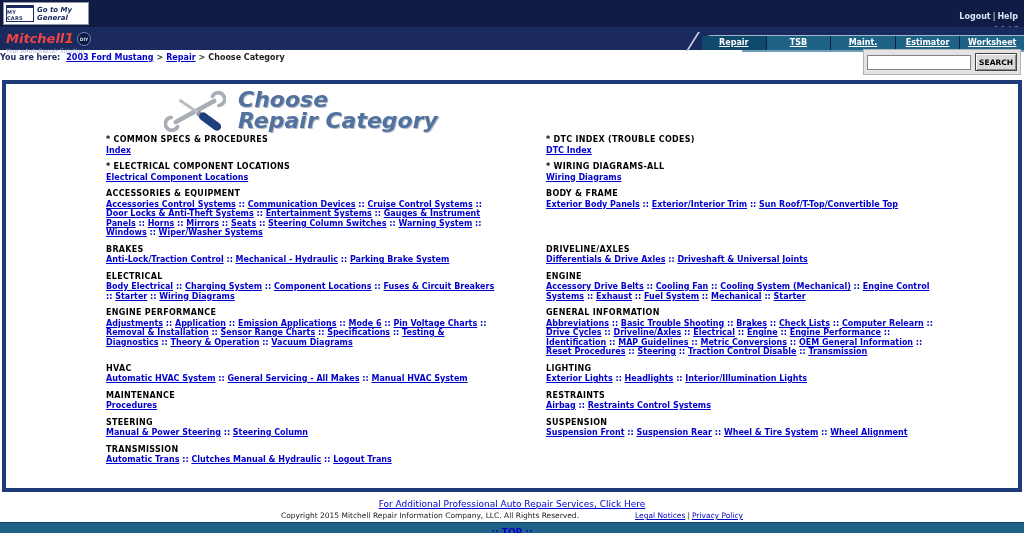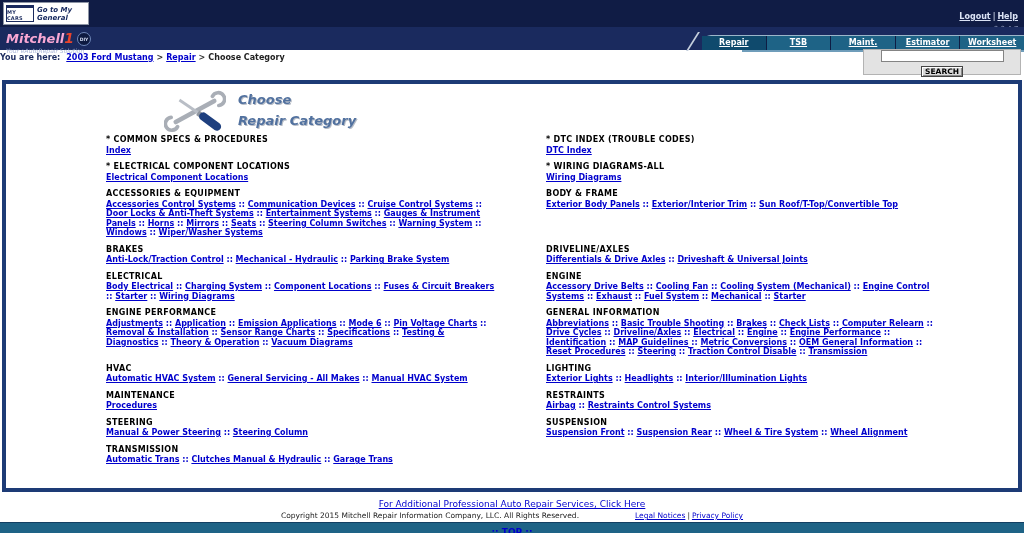--- a/index.html
+++ b/index.html
@@ -11,28 +11,28 @@
   
   .topbar { height:27px; background:#101c45; position:relative; }
   .mycars { position:absolute; left:3px; top:2px; width:86px; height:23px; background:#fff;
     border:1px solid #8d95a5; display:flex; align-items:center; gap:3px; padding:1px 2px; cursor:pointer; }
   .plate { width:30px; height:17px; border:1px solid #1a2a5e; background:#fff; display:flex;
     flex-direction:column; align-items:center; justify-content:center; }
   .plate-top { width:26px; height:3px; background:#1a2a5e; margin-bottom:1px; }
   .plate-text { font-size:5px; line-height:6px; font-weight:bold; color:#1a2a5e; letter-spacing:.2px; }
   .garage-label { font-size:7px; line-height:8px; font-style:italic; font-weight:bold; color:#12255c; }
   .top-right { position:absolute; right:6px; top:4px; text-align:right; }
-  .top-links a { color:#dbe3f5; font-size:8px; font-weight:bold; text-decoration:underline; }
+  .top-links a { color:#dbe3f5; font-size:8px; font-weight:bold; }
   .tl-div { color:#dbe3f5; font-size:8px; margin:0 2px; }
   .version { color:#97a1c1; font-size:7px; font-style:italic; margin-top:2px; }
 
   
   .brandbar { height:23px; background:#1a2a5e; position:relative; }
   .logo { position:absolute; left:6px; top:1px; }
-  .logo-white { color:#f9a8d4; font-size:13px; font-weight:bold; font-style:italic; }
+  .logo-white { color:#ef4444; font-size:13px; font-weight:bold; font-style:italic; }
   .logo-red { color:#e8442c; font-size:14px; font-weight:bold; font-style:italic; }
   .diy-badge { display:inline-block; width:14px; height:14px; border-radius:50%; background:#0d1a40;
     border:1px solid #6d86b8; color:#cfd8ee; font-size:4.5px; line-height:13px; font-weight:bold;
     text-align:center; vertical-align:middle; margin-left:3px; }
   .tagline { color:#aab6d8; font-size:6px; font-style:italic; }
   .tab-band { position:absolute; right:0; bottom:0; width:322px; height:15px; background:#1e6386;
     border-top:1px solid #9cb6ca; border-top-left-radius:9px; display:flex; }
   .band-slash { position:absolute; left:-10px; top:-4px; height:19px; border-left:2px solid #c5cfdd;
     transform:skewX(-32deg); }
   .tab { flex:1; text-align:center; color:#fff; font-size:8px; line-height:14px; font-weight:bold;
@@ -43,31 +43,31 @@
 
   
   .crumbrow { height:16px; background:#fff; font-size:8px; line-height:16px; padding-left:0; }
   .crumb-prefix { font-weight:bold; color:#1a2a5e; margin-right:6px; }
   .crumbrow a { color:#0000cc; font-weight:bold; text-decoration:underline; }
   .crumb-sep { font-weight:bold; color:#333; margin:0 3px; }
   .crumb-cur { font-weight:bold; color:#222; }
 
   
   .search-panel { position:absolute; right:3px; top:49px; width:158px; height:26px; background:#e3e3e3;
-    border:1px solid #b3b3b3; display:flex; align-items:center; gap:4px; padding:0 3px; z-index:5;flex-direction:column; }
+    border:1px solid #b3b3b3; display:flex; align-items:center; gap:4px; padding:0 3px; z-index:5; }
   .search-input { flex:1; height:15px; border:1px solid #848484; font-size:9px; padding:0 2px;
     background:#fff; min-width:0; }
   .search-btn { height:18px; background:#d9d9d9; border:1px solid #444; font-size:7.5px; font-weight:bold;
     padding:0 3px; color:#000; box-shadow:inset 1px 1px 0 #fff, inset -1px -1px 0 #8a8a8a; cursor:pointer;
     font-family:"DejaVu Sans","Liberation Sans",sans-serif; }
 
   
   .content { margin:14px 2px 0; border:4px solid #1d3b76; background:#fff; height:412px; overflow:hidden; }
   .title-row { display:flex; align-items:flex-start; padding:5px 0 0 158px; height:46px; }
-  .title { margin-left:12px; font-style:italic; font-weight:bold; font-size:13px; line-height:21px;
+  .title { margin-left:12px; font-style:italic; font-weight:bold; font-size:22px; line-height:21px;
     color:#51719f; text-shadow:1px 1px 0 #b6bcc6; }
   .grid { display:grid; grid-template-columns:392px 392px; column-gap:48px; padding-left:100px; margin-top:5px; }
   .section { margin-bottom:7px; }
   .sec-heading { font-size:8px; line-height:9.5px; font-weight:bold; color:#000; letter-spacing:.3px; margin-bottom:1px; }
   .sec-links { font-size:8px; line-height:9.5px; font-weight:bold; }
   .cat-link { color:#0000cc; text-decoration:underline; }
   .sep { color:#0000cc; }
 
   
   .footer { height:30px; text-align:center; background:#fff; }
@@ -210,21 +210,21 @@
       <div class="section">
         <div class="sec-heading">STEERING</div>
         <div class="sec-links"><a class="cat-link">Manual &amp; Power Steering</a><span class="sep"> :: </span><a class="cat-link">Steering Column</a></div>
       </div>
       <div class="section">
         <div class="sec-heading">SUSPENSION</div>
         <div class="sec-links"><a class="cat-link">Suspension Front</a><span class="sep"> :: </span><a class="cat-link">Suspension Rear</a><span class="sep"> :: </span><a class="cat-link">Wheel &amp; Tire System</a><span class="sep"> :: </span><a class="cat-link">Wheel Alignment</a></div>
       </div>
       <div class="section">
         <div class="sec-heading">TRANSMISSION</div>
-        <div class="sec-links"><a class="cat-link">Automatic Trans</a><span class="sep"> :: </span><a class="cat-link">Clutches Manual &amp; Hydraulic</a><span class="sep"> :: </span><a class="cat-link">Garage Trans</a></div>
+        <div class="sec-links"><a class="cat-link">Automatic Trans</a><span class="sep"> :: </span><a class="cat-link">Clutches Manual &amp; Hydraulic</a><span class="sep"> :: </span><a class="cat-link">Logout Trans</a></div>
       </div>
       <div class="section"></div>
     </div>
 </div>
 
 <div class="footer">
   <div><a class="promo">For Additional Professional Auto Repair Services, Click Here</a></div>
   <div class="copy">
     <span>Copyright 2015 Mitchell Repair Information Company, LLC.  All Rights Reserved.</span><a class="legal first">Legal Notices</a><span class="copy-div">|</span><a class="legal">Privacy Policy</a>
   </div>

